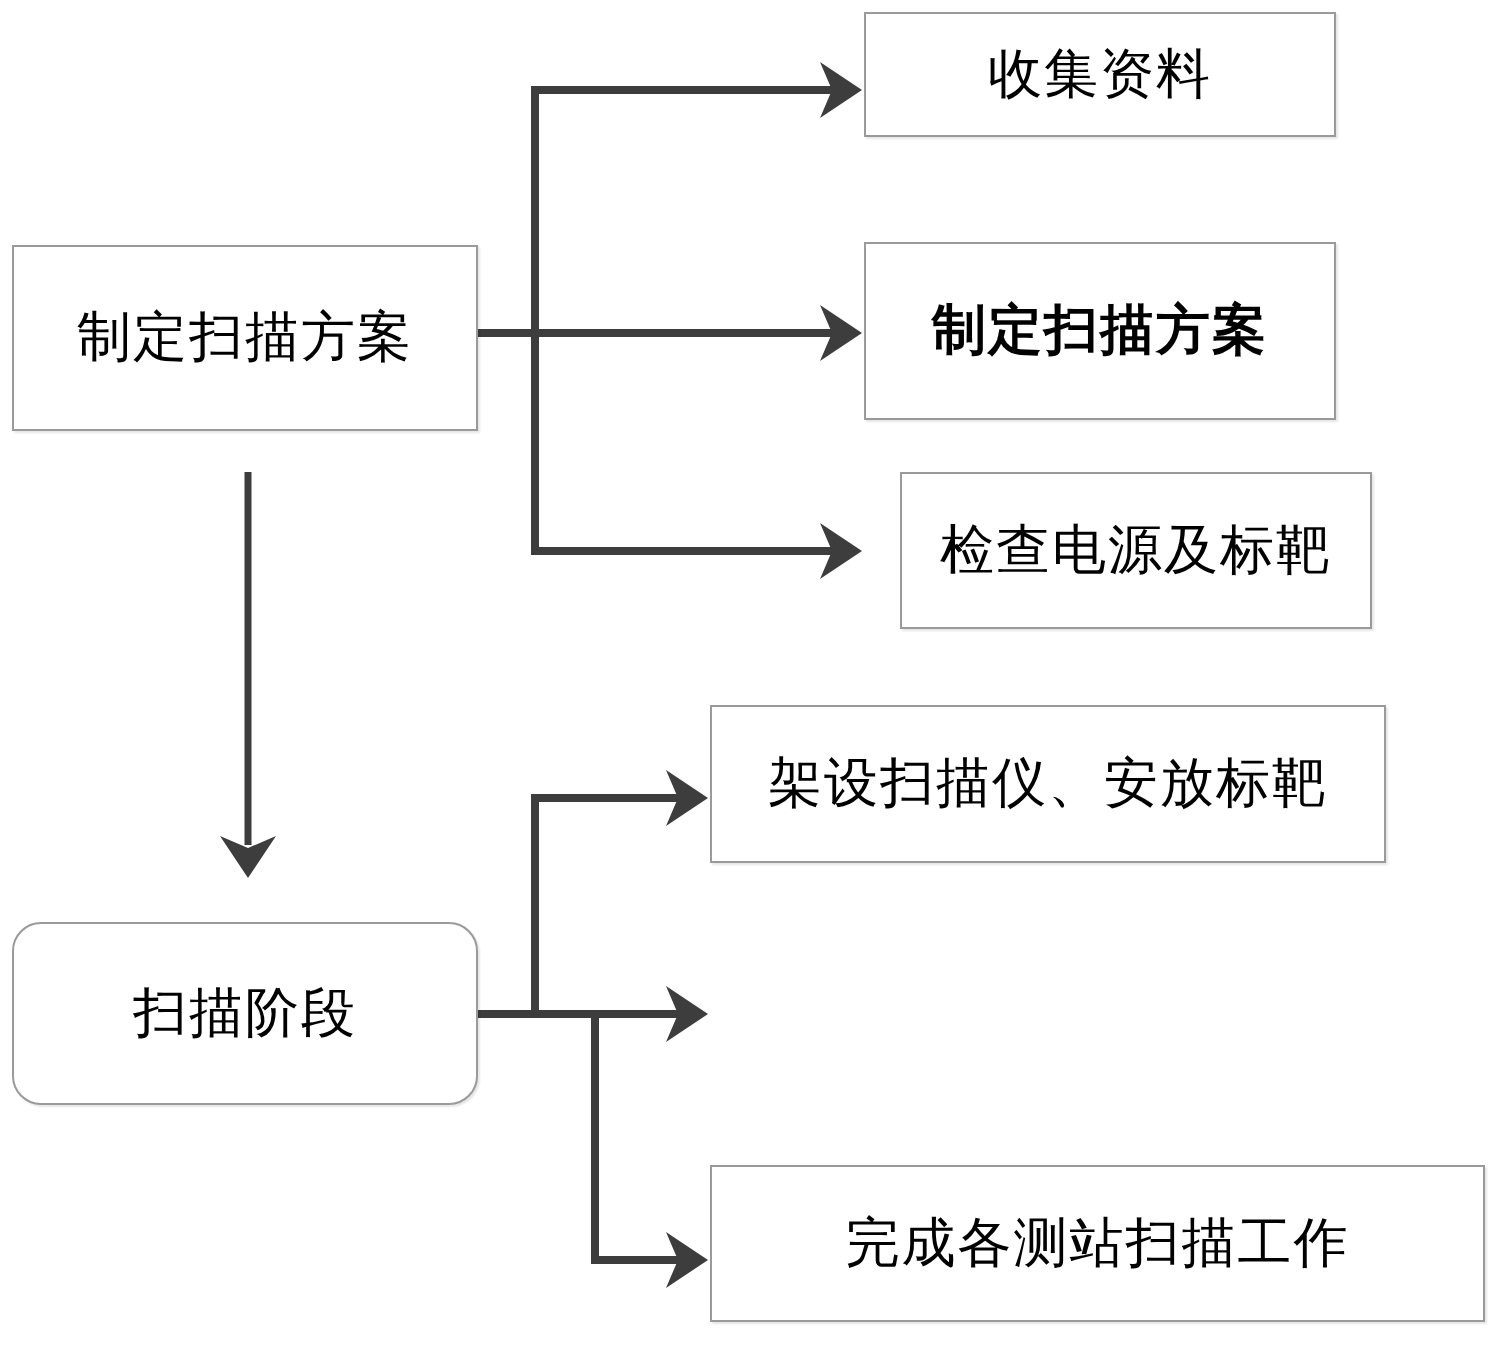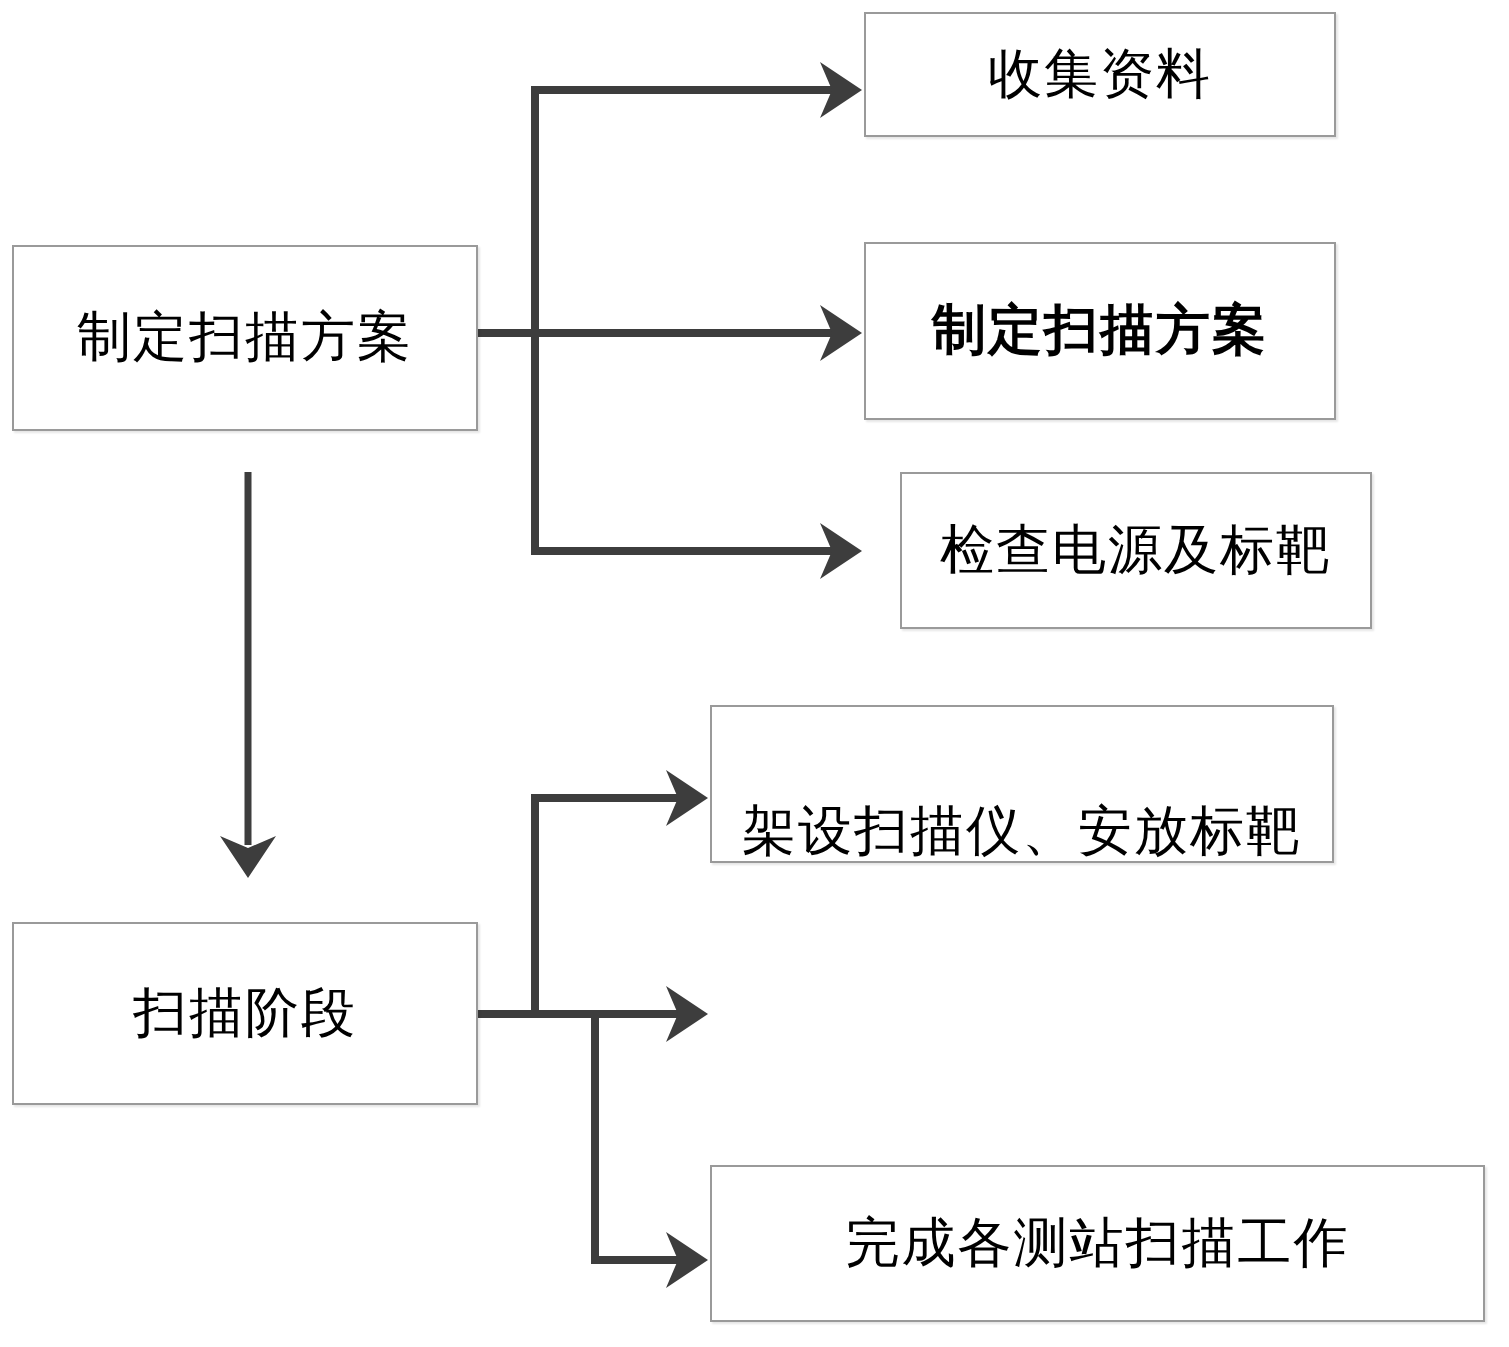--- a/index.html
+++ b/index.html
@@ -33,22 +33,22 @@
     line-height: 1.1;
     color: #000000;
     white-space: nowrap;
     letter-spacing: 2px;
   }
   
   #node-prep      { left: 12px;  top: 245px;  width: 466px; height: 186px; }
   #node-collect   { left: 864px; top: 12px;   width: 472px; height: 125px; }
   #node-plan      { left: 864px; top: 242px;  width: 472px; height: 178px; font-weight: bold; }
   #node-check     { left: 864px; top: 472px;  width: 472px; height: 157px; margin-left: 36px; }
-  #node-scan      { left: 12px;  top: 922px;  width: 466px; height: 183px; }
-  #node-setup     { left: 710px; top: 705px;  width: 624px; height: 158px; align-items: flex-end; }
+  #node-scan      { left: 12px;  top: 922px;  width: 466px; height: 183px; border-radius: 29px; }
+  #node-setup     { left: 710px; top: 705px;  width: 676px; height: 158px; }
   #node-params    { left: 710px; top: 935px;  width: 775px; height: 156px; }
   #node-finish    { left: 710px; top: 1165px; width: 775px; height: 157px; }
 
   #connectors {
     position: absolute;
     left: 0;
     top: 0;
     width: 1509px;
     height: 1347px;
     pointer-events: none;

